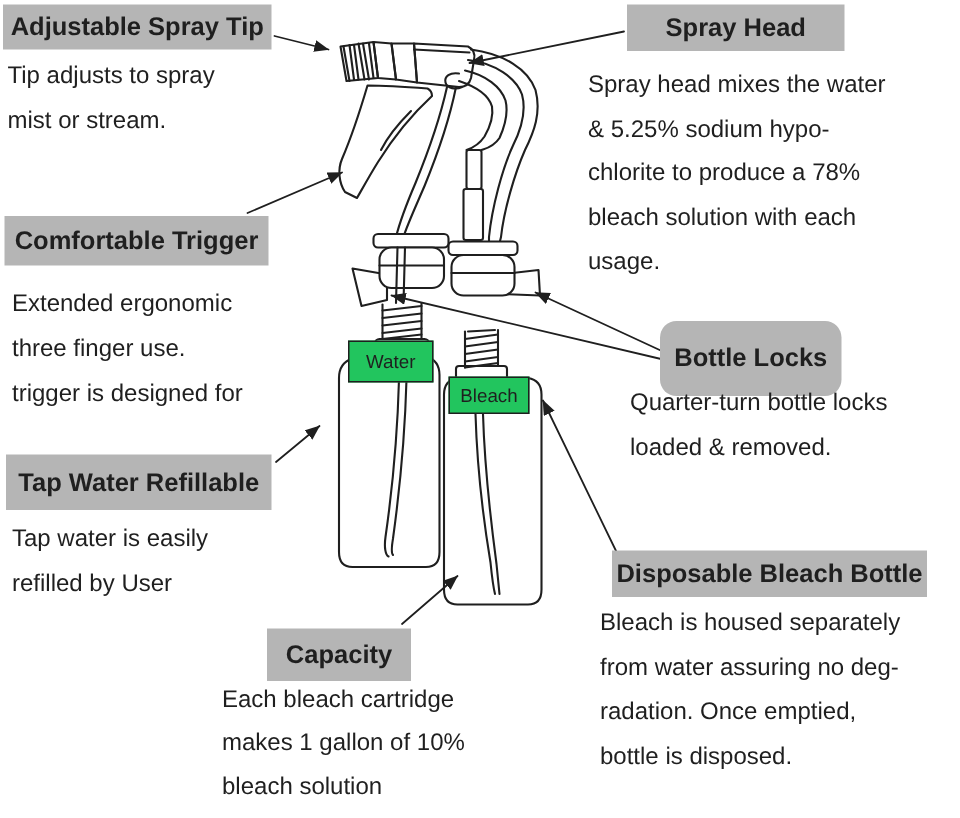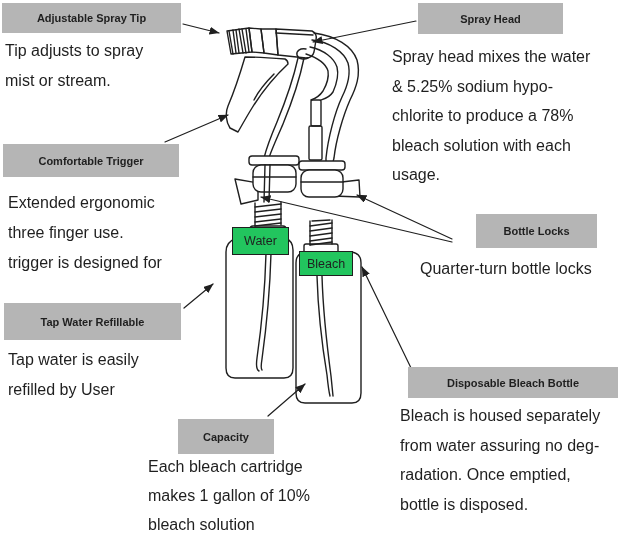--- a/index.html
+++ b/index.html
@@ -8,42 +8,42 @@
     --paper:#ffffff;
   }
   html,body{margin:0;padding:0;background:var(--paper);}
   .canvas{
     position:relative;width:640px;height:545px;background:var(--paper);
     font-family:"Liberation Sans", sans-serif;color:var(--ink);overflow:hidden;
   }
   .canvas svg{position:absolute;left:0;top:0;}
   .anno-title{
     position:absolute;background:var(--label-bg);color:var(--ink);
-    font-weight:700;font-size:11px;display:flex;align-items:center;justify-content:center;
+    font-weight:700;font-size:17px;display:flex;align-items:center;justify-content:center;
     white-space:nowrap;
   }
   .anno-body{position:absolute;font-size:16px;color:var(--ink);}
   .anno-body div{white-space:nowrap;}
   .lh30 div{line-height:30px;}
   .lh295 div{line-height:29.5px;}
   .lh29 div{line-height:29px;}
   .bottle-label{
     position:absolute;border:1.3px solid var(--ink);background:#22c55e;color:var(--ink);
     display:flex;align-items:center;justify-content:center;font-size:12.5px;
   }
   
   .t-tip   {left:2px;  top:3px;   width:179px;height:30px;}
   .b-tip   {left:5px;  top:36px;}
   .t-head  {left:418px;top:3px;   width:145px;height:31px;}
   .b-head  {left:392px;top:42px;}
   .t-trig  {left:3px;  top:144px; width:176px;height:33px;}
   .b-trig  {left:8px;  top:188px;}
   .t-tap   {left:4px;  top:303px; width:177px;height:37px;}
   .b-tap   {left:8px;  top:345px;}
-  .t-locks {left:476px;top:214px; width:121px;height:34px;}
+  .t-locks {left:440px;top:214px; width:121px;height:50px;border-radius:11px;}
   .b-locks {left:420px;top:254px;}
   .t-capac {left:178px;top:419px; width:96px; height:35px;}
   .b-capac {left:148px;top:452px;}
   .t-disp  {left:408px;top:367px; width:210px;height:31px;}
   .b-disp  {left:400px;top:401px;}
   .water-label {left:232px;top:227px;width:55px;height:26px;}
   .bleach-label{left:299px;top:251px;width:52px;height:23px;}
 </style>
 </head>
 <body>
@@ -181,20 +181,21 @@
 
   <div class="anno-title t-tap">Tap Water Refillable</div>
   <div class="anno-body b-tap lh30">
     <div>Tap water is easily</div>
     <div>refilled by User</div>
   </div>
 
   <div class="anno-title t-locks">Bottle Locks</div>
   <div class="anno-body b-locks lh30">
     <div>Quarter-turn bottle locks</div>
+    <div>loaded &amp; removed.</div>
   </div>
 
   <div class="anno-title t-capac">Capacity</div>
   <div class="anno-body b-capac lh29">
     <div>Each bleach cartridge</div>
     <div>makes 1 gallon of 10%</div>
     <div>bleach solution</div>
   </div>
 
   <div class="anno-title t-disp">Disposable Bleach Bottle</div>

